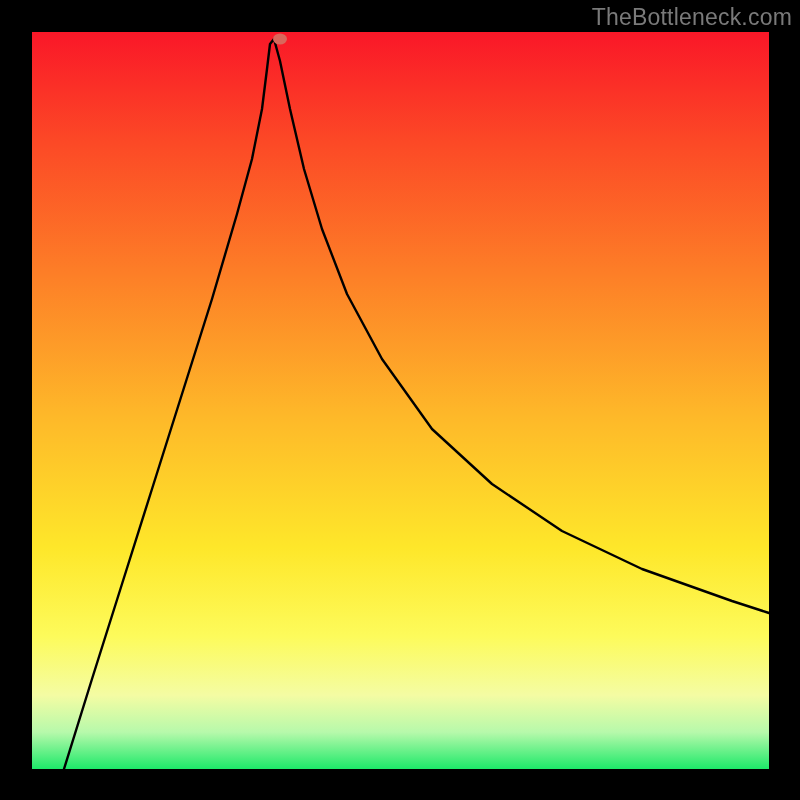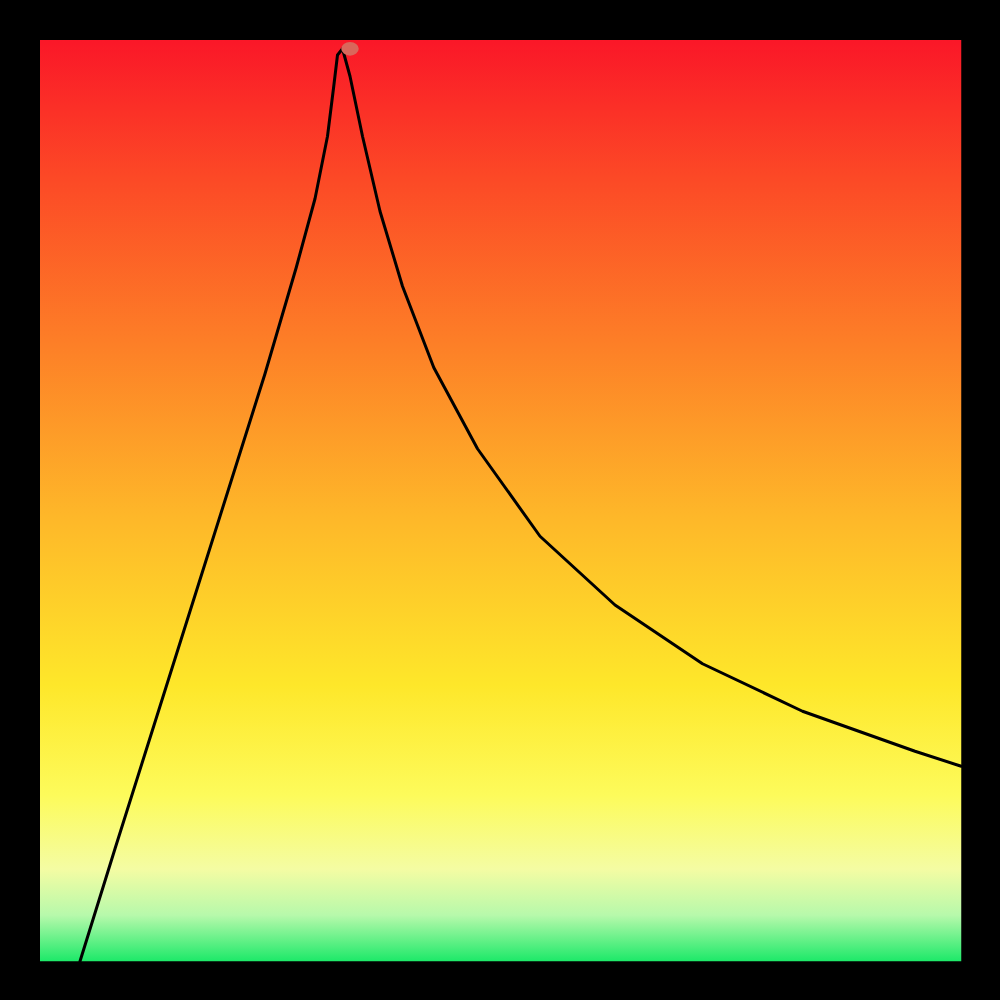--- a/index.html
+++ b/index.html
@@ -68,14 +68,15 @@
 
 <div class="stage">
 
   <div class="plot">
     <svg class="curve" viewBox="0 0 737 737" preserveAspectRatio="none">
       <path id="curve-path" d="M32 737 L60 647 L90 552 L120 457 L150 362 L180 267 L205 182 L220 127 L230 77 L235 37 L238 12 L242 7 L248 29 L258 77 L272 137 L290 197 L315 262 L350 327 L400 397 L460 452 L530 499 L610 537 L700 569 L737 581" fill="none" stroke="#000" stroke-width="2.4" stroke-linejoin="round" stroke-linecap="round"></path>
     </svg>
     <div class="marker" id="marker" style="left: 248px; top: 7px;"></div>
   </div>
 
+  <div class="watermark">TheBottleneck.com</div>
 
 </div>
 
 </body></html>

